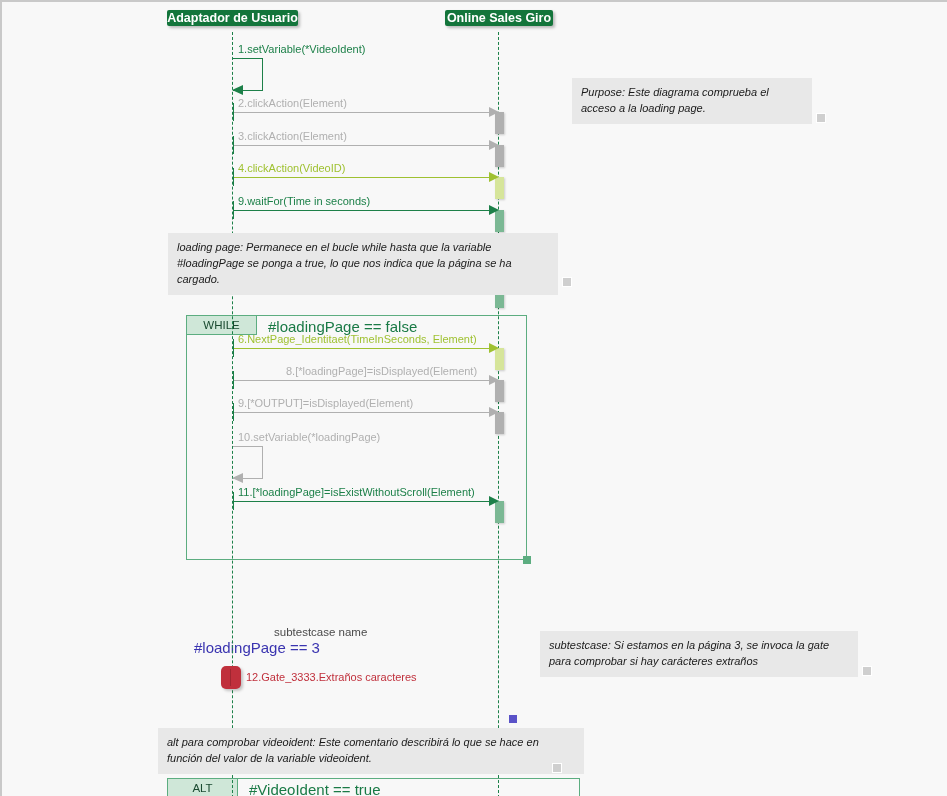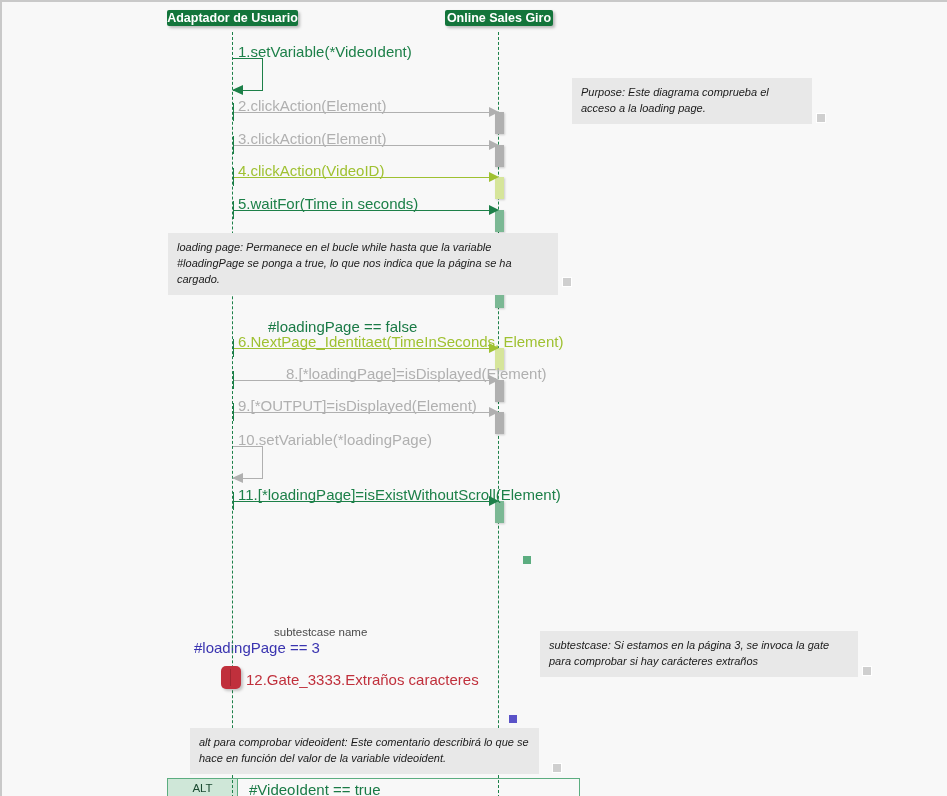--- a/index.html
+++ b/index.html
@@ -26,21 +26,21 @@
     border-left:1.5px dashed #1d8049;
   }
   
   .activation{position:absolute;width:9px;}
   
   .msg{position:absolute;height:0;}
   .msg .shaft{position:absolute;left:0;top:0;height:0;border-top:1.5px solid;}
   .msg .head{position:absolute;top:-5.5px;width:0;height:0;
     border-top:5.5px solid transparent;border-bottom:5.5px solid transparent;}
   .msg .tick{position:absolute;top:-9px;left:0;width:0;height:18px;border-left:1.5px solid;}
-  .msg-label{position:absolute;font-size:15px;white-space:nowrap;}
+  .msg-label{position:absolute;font-size:11px;white-space:nowrap;}
   
   .selfcall{position:absolute;}
   .selfcall .sc-top,.selfcall .sc-bot{position:absolute;left:0;height:0;border-top:1.5px solid;}
   .selfcall .sc-right{position:absolute;top:0;width:0;border-left:1.5px solid;}
   .selfcall .sc-head{position:absolute;width:0;height:0;
     border-top:5.5px solid transparent;border-bottom:5.5px solid transparent;}
   
   .note{
     position:absolute;background:#e8e8e8;
     font-size:11px;font-style:italic;color:#1a1a1a;
@@ -65,20 +65,23 @@
     position:absolute;border-radius:5px;
     background:#c0303c;
     box-shadow:2px 2px 3px rgba(0,0,0,0.22);
   }
   .gate-split{position:absolute;top:3px;width:0;border-left:1px solid #9e2630;}
 </style>
 </head>
 <body>
 
 <div id="canvas">
+    <div class="frag" style="left: 184px; top: 313px; width: 341px; height: 245px; border: 1px solid rgb(92, 173, 128);">
+      <div class="frag-tab" style="width: 70px; background: rgb(207, 231, 216); border-right: 1px solid rgb(92, 173, 128); border-bottom: 1px solid rgb(92, 173, 128); color: rgb(26, 74, 48);">WHILE</div>
+    </div>
     <div class="frag-cond" style="left: 266px; top: 316px; color: rgb(26, 122, 70);">#loadingPage == false</div>
     <div class="frag-handle" style="left: 521px; top: 554px; background: rgb(92, 173, 128);"></div>
     <div class="frag-title" style="left: 272px; top: 624px; color: rgb(74, 74, 74);">subtestcase name</div>
     <div class="frag-cond" style="left: 192px; top: 637px; color: rgb(58, 52, 176);">#loadingPage == 3</div>
     <div class="frag-handle" style="left: 507px; top: 713px; background: rgb(90, 82, 200);"></div>
     <div class="frag" style="left: 165px; top: 776px; width: 413px; height: 20px; border: 1px solid rgb(92, 173, 128);">
       <div class="frag-tab" style="width: 70px; background: rgb(207, 231, 216); border-right: 1px solid rgb(92, 173, 128); border-bottom: 1px solid rgb(92, 173, 128); color: rgb(26, 74, 48);">ALT</div>
     </div>
     <div class="frag-cond" style="left: 247px; top: 779px; color: rgb(26, 122, 70);">#VideoIdent == true</div>
     <div class="lifeline-head" style="left: 165px; top: 8px; width: 131px;">Adaptador de Usuario</div>
@@ -117,21 +120,21 @@
       <div class="shaft" style="width: 257px; border-color: rgb(159, 193, 49);"></div>
       <div class="head" style="left: 256px; border-left: 10px solid rgb(159, 193, 49);"></div>
       <div class="tick" style="border-color: rgb(29, 128, 73);"></div>
     </div>
     <div class="msg-label" style="left: 236px; top: 160px; color: rgb(159, 193, 49);">4.clickAction(VideoID)</div>
     <div class="msg" style="left: 231px; top: 208px;">
       <div class="shaft" style="width: 257px; border-color: rgb(29, 128, 73);"></div>
       <div class="head" style="left: 256px; border-left: 10px solid rgb(29, 128, 73);"></div>
       <div class="tick" style="border-color: rgb(29, 128, 73);"></div>
     </div>
-    <div class="msg-label" style="left: 236px; top: 193px; color: rgb(29, 128, 73);">5.waitFor(Time in seconds)</div>
+    <div class="msg-label" style="left: 236px; top: 193px; color: rgb(29, 128, 73);">9.waitFor(Time in seconds)</div>
     <div class="msg" style="left: 231px; top: 284px;">
       <div class="shaft" style="width: 257px; border-color: rgb(29, 128, 73);"></div>
       <div class="head" style="left: 256px; border-left: 10px solid rgb(29, 128, 73);"></div>
       <div class="tick" style="border-color: rgb(29, 128, 73);"></div>
     </div>
     <div class="msg-label" style="left: 236px; top: 269px; color: rgb(29, 128, 73);">6.[*loadingPage]=isDisplayed(Element)</div>
     <div class="msg" style="left: 231px; top: 346px;">
       <div class="shaft" style="width: 257px; border-color: rgb(159, 193, 49);"></div>
       <div class="head" style="left: 256px; border-left: 10px solid rgb(159, 193, 49);"></div>
       <div class="tick" style="border-color: rgb(29, 128, 73);"></div>
@@ -165,15 +168,15 @@
     <div class="gate" style="left: 219px; top: 664px; width: 20px; height: 23px;">
       <div class="gate-split" style="left: 9px; height: 17px;"></div>
     </div>
     <div class="msg-label" style="left: 244px; top: 669px; color: rgb(192, 48, 60);">12.Gate_3333.Extraños caracteres</div>
     <div class="note" style="left: 570px; top: 76px; width: 240px; min-height: 32px;">Purpose: Este diagrama comprueba el acceso a la loading page.</div>
     <div class="note-handle" style="left: 814px; top: 111px;"></div>
     <div class="note" style="left: 166px; top: 231px; width: 390px; min-height: 41px;">loading page: Permanece en el bucle while hasta que la variable #loadingPage se ponga a true, lo que nos indica que la página se ha cargado.</div>
     <div class="note-handle" style="left: 560px; top: 275px;"></div>
     <div class="note" style="left: 538px; top: 629px; width: 318px; min-height: 32px;">subtestcase: Si estamos en la página 3, se invoca la gate para comprobar si hay carácteres extraños</div>
     <div class="note-handle" style="left: 860px; top: 664px;"></div>
-    <div class="note" style="left: 156px; top: 726px; width: 349px; min-height: 32px; margin-left: 32px;">alt para comprobar videoident: Este comentario describirá lo que se hace en función del valor de la variable videoident.</div>
+    <div class="note" style="left: 156px; top: 726px; width: 426px; min-height: 32px;">alt para comprobar videoident: Este comentario describirá lo que se hace en función del valor de la variable videoident.</div>
     <div class="note-handle" style="left: 550px; top: 761px;"></div>
   </div>
 
 </body></html>

